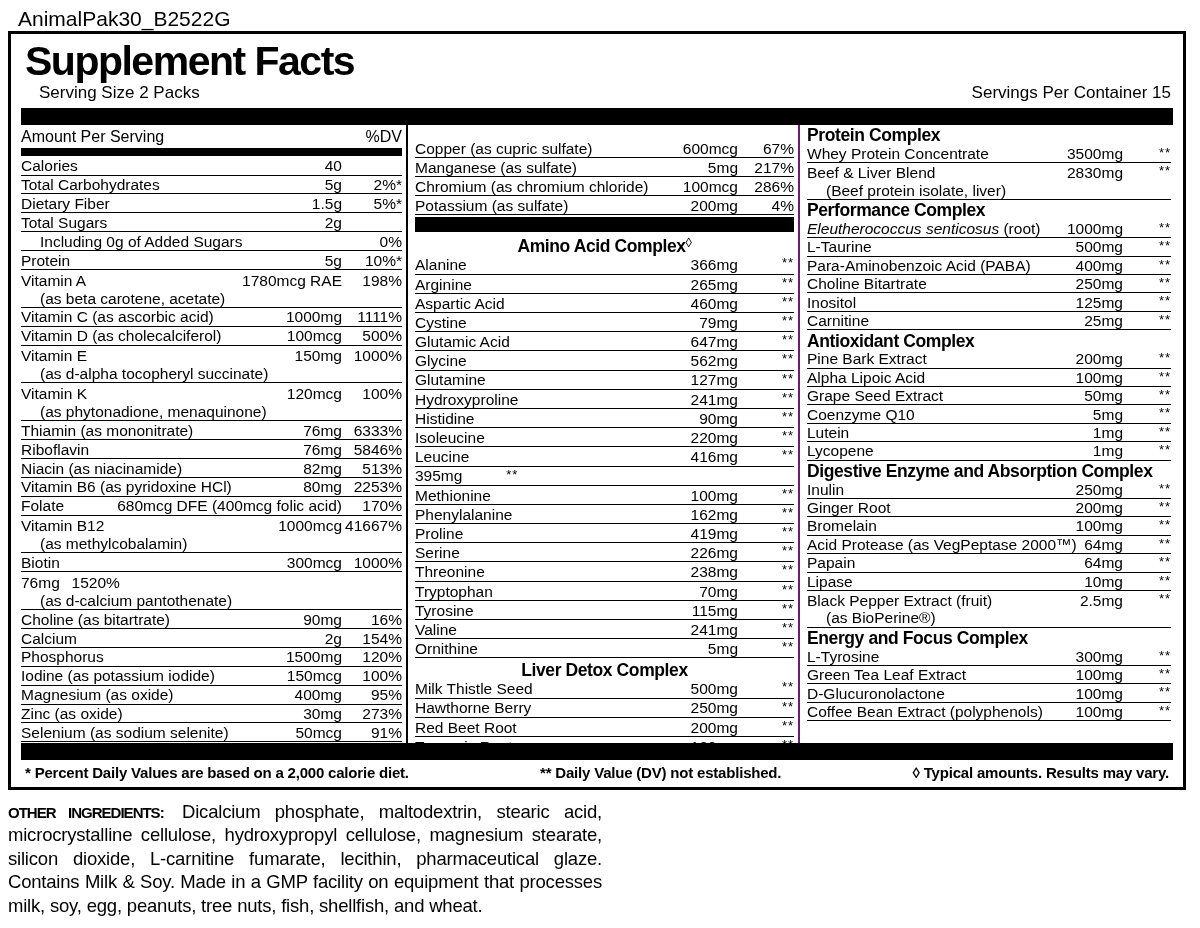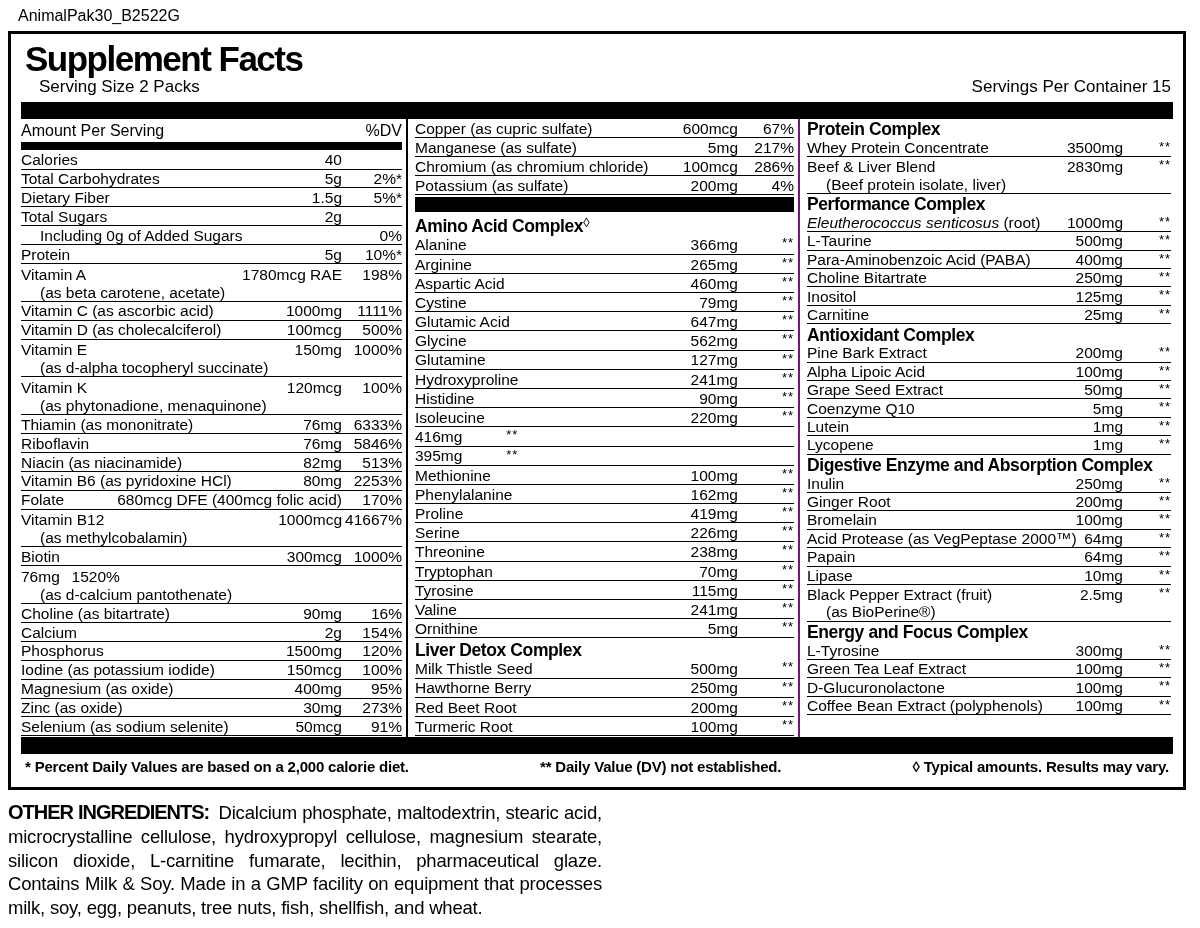--- a/index.html
+++ b/index.html
@@ -1,52 +1,52 @@
 <!DOCTYPE html>
 <html><head>
 <meta charset="utf-8">
 <style>
   html,body{margin:0;padding:0;background:#fff;color:#000;}
   body{width:1200px;height:928px;font-family:"Liberation Sans",sans-serif;-webkit-font-smoothing:antialiased;}
   .page{position:relative;width:1200px;height:928px;background:#fff;overflow:hidden;}
-  .doc-label{padding:7px 0 3px 18px;font-size:16px;line-height:1.1;}
+  .doc-label{padding:7px 0 3px 18px;font-size:21px;line-height:1.1;}
   .panel{position:absolute;left:8px;top:31px;width:1178px;height:759px;border:3px solid #000;box-sizing:border-box;background:#fff;}
-  .title{font-size:35px;font-weight:bold;letter-spacing:-1.5px;line-height:1;padding:7px 0 0 14px;}
+  .title{font-size:41px;font-weight:bold;letter-spacing:-1.5px;line-height:1;padding:7px 0 0 14px;}
   .serving-row{display:flex;justify-content:space-between;align-items:flex-end;font-size:17px;padding:2px 12px 5px 28px;line-height:1.1;}
   .black-bar{height:17px;background:#000;margin:0 10px;}
   .columns{display:flex;height:618px;margin:0 10px;overflow:hidden;}
   .col{box-sizing:border-box;overflow:hidden;}
   .col1{width:385px;padding-right:4px;}
-  .col2{width:392px;border-left:2px solid #000;padding:0 4px 0 7px;}
+  .col2{width:392px;border-left:2px solid #000;padding:14px 4px 0 7px;}
   .col3{flex:1;border-left:2px solid #701a75;padding:0 2px 0 7px;}
   .col1-head{display:flex;justify-content:space-between;align-items:flex-end;font-weight:normal;font-size:16px;height:21px;line-height:1.05;}
   .thick-bar{height:8px;background:#000;margin:2px 0 1px 0;}
   .row{display:flex;align-items:flex-end;border-bottom:1.5px solid #000;box-sizing:border-box;}
   .col1 .row{height:18.9px;}
   .col2 .row{height:19.2px;}
   .col3 .row{height:18.4px;}
   .row.noline{border-bottom:none;}
   .lbl{flex:1 1 auto;font-size:15.5px;line-height:1.05;white-space:nowrap;overflow:hidden;}
   .lbl i{font-style:italic;}
   .ind{padding-left:19px;}
   .amt{font-size:15.5px;line-height:1.05;white-space:nowrap;}
   .dv{font-size:15.5px;line-height:1.05;text-align:right;flex:0 0 auto;}
   .col1 .dv{width:60px;}
   .col2 .dv{width:56px;}
   .col3 .dv{width:48px;}
   .dv.star{align-self:flex-start;font-size:13px;letter-spacing:1px;padding-top:1px;}
   .sec-head{display:flex;align-items:flex-end;font-weight:bold;font-size:17.5px;letter-spacing:-0.4px;line-height:1;white-space:nowrap;}
-  .col2 .sec-head{height:21px;}
+  .col2 .sec-head{height:21px;justify-content:center;}
   .col3 .sec-head{height:20px;}
   .sec-head .sup{font-size:13px;position:relative;top:-6px;font-weight:normal;}
   .mid-bar{height:15px;background:#000;margin:2px 0;}
   .footnotes{display:flex;justify-content:space-between;align-items:flex-start;margin:0 10px;padding:4px 4px 0 4px;font-size:15px;font-weight:bold;letter-spacing:-0.2px;line-height:1.15;text-align:right;}
   .fn-sym{padding-right:4px;}
   .other-ing{position:absolute;left:8px;top:800px;width:594px;font-size:18.5px;line-height:1.27;text-align:justify;letter-spacing:-0.2px;}
-  .oi-head{font-weight:bold;font-size:20px;letter-spacing:-1px;padding-right:4px;}
+  .oi-head{font-weight:bold;font-size:15px;letter-spacing:-1px;padding-right:4px;}
 </style>
 </head>
 <body>
 
 <div class="page">
 
   <div class="doc-label">AnimalPak30_B2522G</div>
 
   <div class="panel">
 
@@ -285,20 +285,21 @@
             <span class="lbl">Histidine</span>
             <span class="amt">90mg</span>
             <span class="dv star">**</span>
           </div>
           <div class="row">
             <span class="lbl">Isoleucine</span>
             <span class="amt">220mg</span>
             <span class="dv star">**</span>
           </div>
           <div class="row">
+            <span class="lbl">Leucine</span>
             <span class="amt">416mg</span>
             <span class="dv star">**</span>
           </div>
           <div class="row">
             <span class="amt">395mg</span>
             <span class="dv star">**</span>
           </div>
           <div class="row">
             <span class="lbl">Methionine</span>
             <span class="amt">100mg</span>

